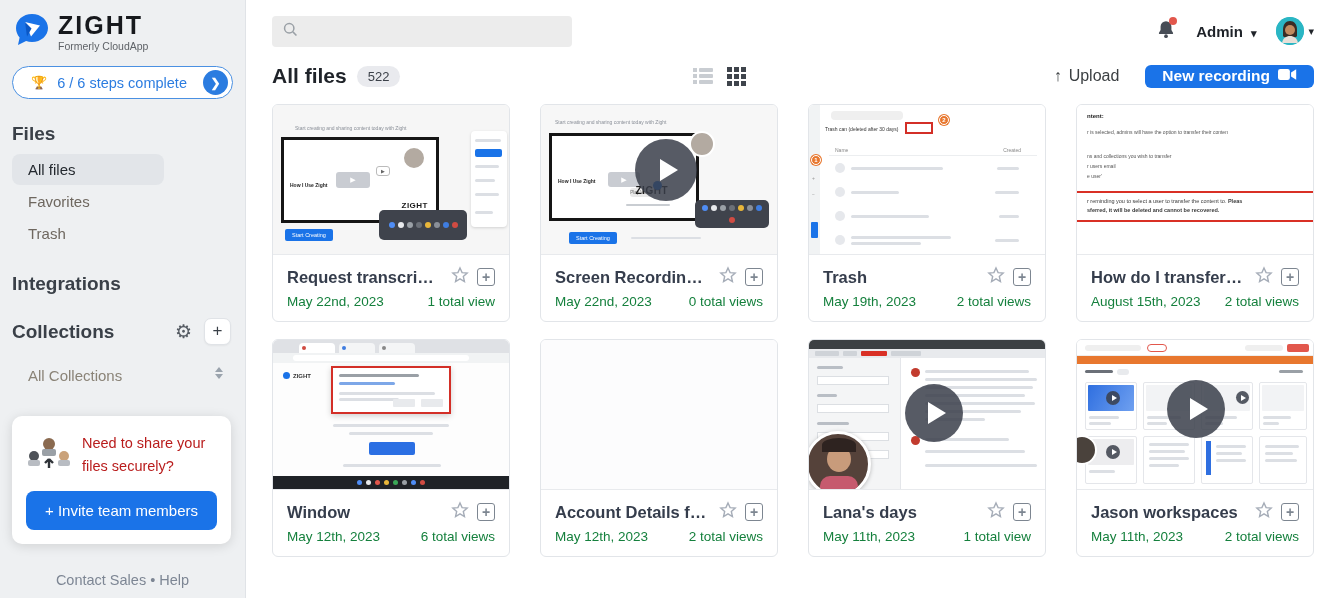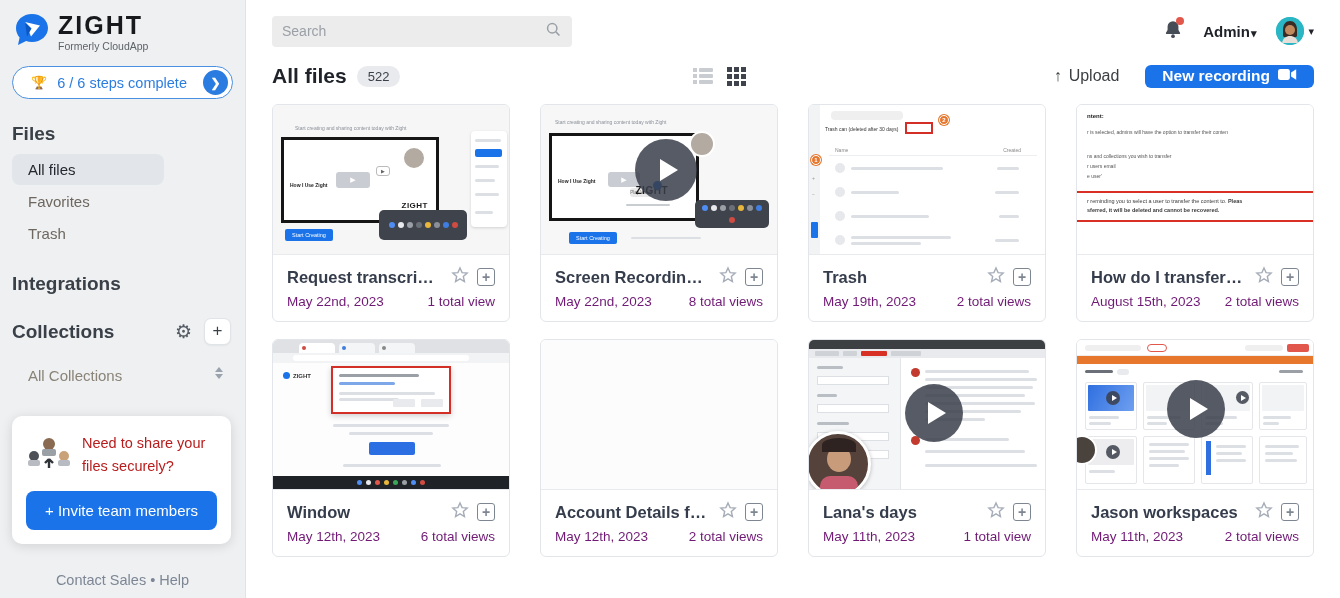--- a/index.html
+++ b/index.html
@@ -40,21 +40,21 @@
 
   
   .main { flex:1; display:flex; flex-direction:column; }
   .topbar { height:62px; display:flex; align-items:center; padding:0 26px; }
   .search-box { width:300px; height:31px; background:#ececec; border-radius:4px; display:flex; align-items:center; padding:0 10px; }
   .search-box input { flex:1; border:none; background:transparent; outline:none; font-size:14px; color:#3a4048; font-family:inherit; }
   .search-box input::placeholder { color:#9aa0a6; }
   .top-right { margin-left:auto; display:flex; align-items:center; gap:20px; }
   .bell-wrap { position:relative; cursor:pointer; }
   .bell-dot { position:absolute; top:-2px; right:-1px; width:8px; height:8px; border-radius:50%; background:#e2574c; }
-  .admin-menu { font-size:15px; font-weight:700; color:#1f2329; cursor:pointer; display:flex; align-items:flex-end; gap:1px; }
+  .admin-menu { font-size:15px; font-weight:700; color:#1f2329; cursor:pointer; display:flex; align-items:flex-end; gap:8px; }
   .caret { font-size:11px; color:#1f2329; }
   .avatar-wrap { display:flex; align-items:center; gap:4px; cursor:pointer; }
   .avatar { width:28px; height:28px; border-radius:50%; overflow:hidden; background:#2ab6c4; }
 
   .header-row { display:flex; align-items:center; padding:2px 26px 16px; }
   .page-title { font-size:21px; font-weight:700; color:#1f2329; }
   .count-badge { margin-left:10px; background:#e9eaee; border-radius:12px; padding:3px 11px; font-size:13px; color:#3c4149; }
   .view-toggles { margin-left:auto; margin-right:308px; display:flex; align-items:center; gap:14px; }
   .toggle { cursor:pointer; display:flex; }
   .upload-btn { display:flex; align-items:center; gap:7px; font-size:16px; color:#3c4043; cursor:pointer; }
@@ -64,21 +64,21 @@
 
   .cards-grid { display:grid; grid-template-columns:repeat(4,1fr); gap:17px 30px; padding:0 26px 20px; }
   .card { background:#fff; border:1px solid #e2e5e9; border-radius:6px; overflow:hidden; cursor:pointer; }
   .thumb { position:relative; height:150px; background:#fafafa; border-bottom:1px solid #e8eaed; overflow:hidden; }
   .card-footer { padding:10px 14px 12px; }
   .title-row { display:flex; align-items:center; }
   .card-title { flex:1; font-size:16.5px; font-weight:700; color:#353d4c; white-space:nowrap; overflow:hidden; text-overflow:ellipsis; }
   .card-icons { display:flex; align-items:center; gap:7px; margin-left:8px; }
   .plusbox { width:18px; height:18px; border:1.6px solid #7d8691; border-radius:3px; color:#7d8691; font-size:14px;
              font-weight:700; display:flex; align-items:center; justify-content:center; line-height:1; }
-  .meta-row { display:flex; justify-content:space-between; margin-top:5px; font-size:13.5px; color:#701a75; }
+  .meta-row { display:flex; justify-content:space-between; margin-top:5px; font-size:13.5px; color:#15803d; }
 
   
   .abs { position:absolute; }
   .tiny { font-size:5px; color:#8a8f98; white-space:nowrap; }
   .bar { background:#dcdfe4; border-radius:2px; height:3px; }
   .slide { background:#fff; border:3px solid #151515; }
   .playpill { background:#c9ccd2; border-radius:3px; color:#fff; font-size:7px; display:flex; align-items:center; justify-content:center; }
   .presenter { border-radius:50%; background:#b3aaa1; border:2px solid #fff; }
   .minilogo { font-size:8px; font-weight:800; color:#1a1a1a; letter-spacing:.5px; }
   .cta { background:#1a73e8; color:#fff; font-size:5.5px; padding:3px 7px; border-radius:2px; }
@@ -156,21 +156,20 @@
     <button class="invite-btn">+ Invite team members</button>
   </div>
 
   <div class="side-footer">Contact Sales • Help</div>
 </div>
 
 <div class="main">
 
   <div class="topbar">
     <div class="search-box">
-      <input type="text" placeholder="Search" style="">
       <span>
         <svg width="17" height="17" viewBox="0 0 20 20">
             <circle cx="8.5" cy="8.5" r="5.5" fill="none" stroke="#9aa0a6" stroke-width="1.8"></circle>
             <line x1="12.8" y1="12.8" x2="17" y2="17" stroke="#9aa0a6" stroke-width="1.8"></line>
           </svg>
       </span>
     </div>
     <div class="top-right">
       <div class="bell-wrap">
         <svg width="20" height="21" viewBox="0 0 24 24">
@@ -334,21 +333,21 @@
           <span class="card-title">Screen Recording 202...</span>
           <span class="card-icons">
             <span><svg width="20" height="20" viewBox="0 0 24 24">
                   <path d="M12 3.5l2.5 5.6 6.1.6-4.6 4.1 1.3 6L12 16.7 6.7 19.8l1.3-6-4.6-4.1 6.1-.6z" fill="none" stroke="#a6adb8" stroke-width="1.7"></path>
                 </svg></span>
             <span class="plusbox">+</span>
           </span>
         </div>
         <div class="meta-row">
           <span>May 22nd, 2023</span>
-          <span>8 total views</span>
+          <span>0 total views</span>
         </div>
       </div>
     </div>
 
     <div class="card">
       <div class="thumb" style="background:#fff;">
         <div class="abs" style="left:0;top:0;bottom:0;width:11px;background:#f1f3f4;">
           <div class="abs" style="left:2px;bottom:16px;width:7px;height:16px;background:#1a73e8;border-radius:1px;"></div>
           <div class="abs tiny" style="left:3px;top:70px;color:#999;">+</div>
           <div class="abs tiny" style="left:3px;top:86px;color:#999;">−</div>

